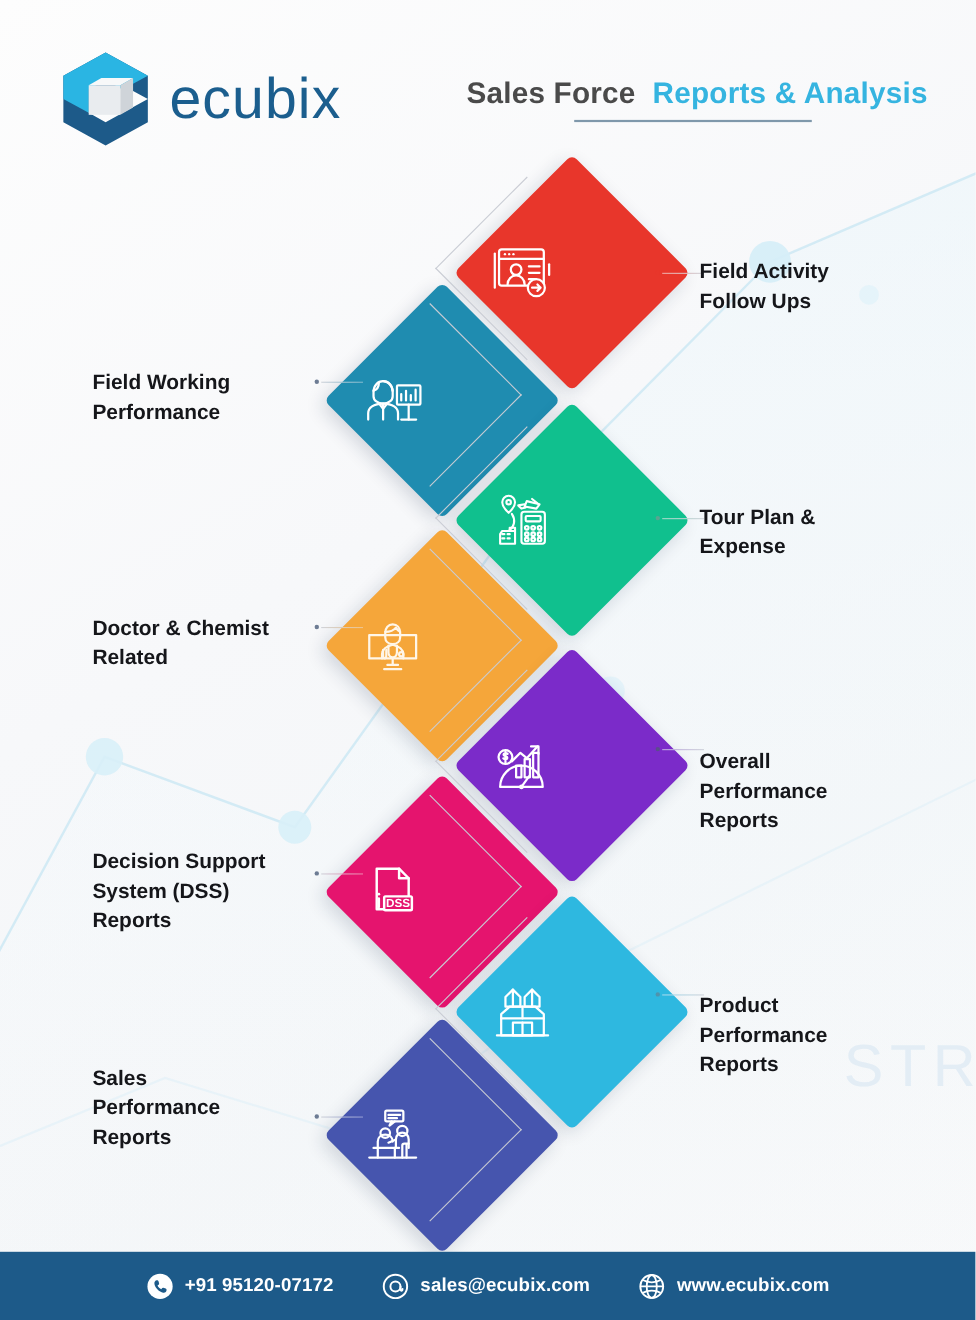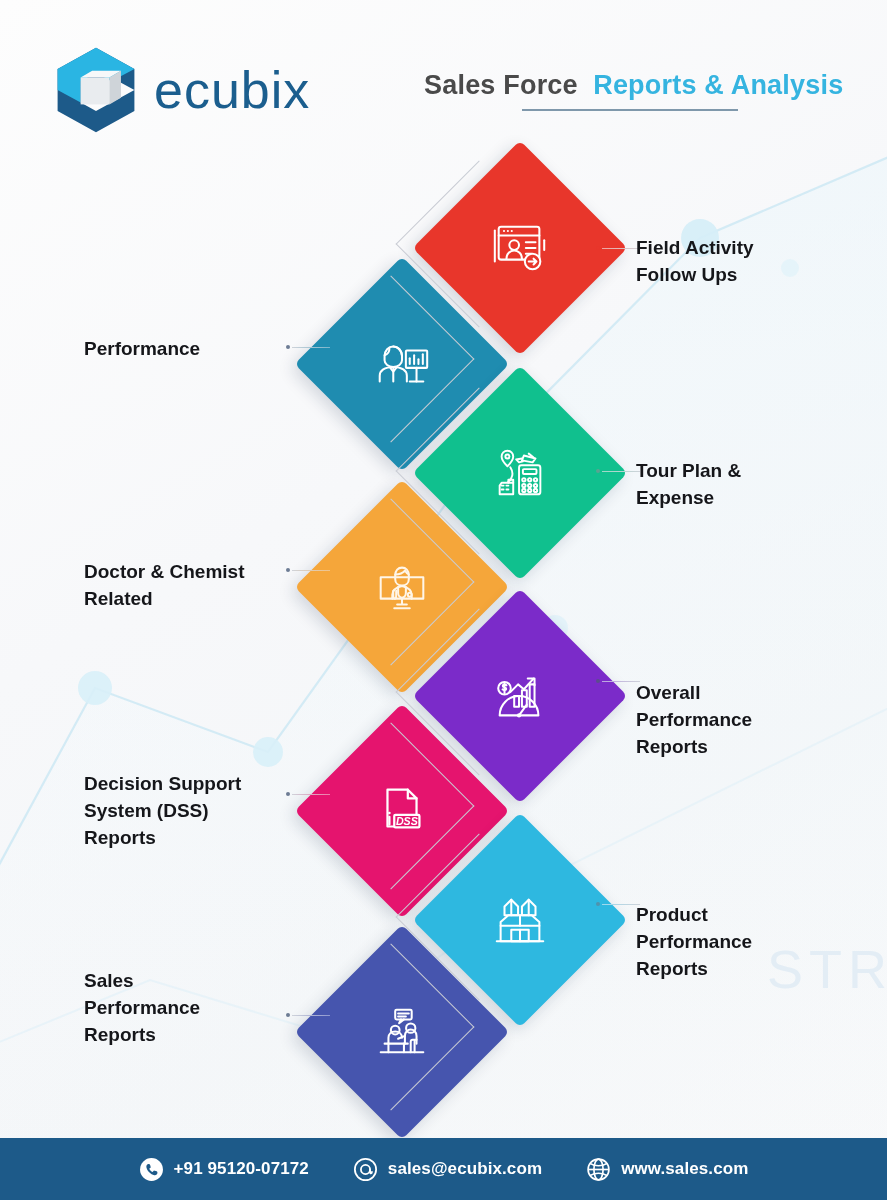--- a/index.html
+++ b/index.html
@@ -121,22 +121,21 @@
     box-shadow: 0 6px 16px rgba(20,40,70,0.16);
   }
 
   .diamond-icon {
     position: absolute;
     left: 0; top: 0;
     width: 152px;
     height: 152px;
     display: flex;
     align-items: center;
-    justify-content: center;
-    font-style: italic;
+    justify-content: flex-start;
   }
   .diamond-icon svg { width: 62px; height: 62px; display: block; }
 
   
   .chevron {
     position: absolute;
     width: 118px;
     height: 118px;
     border-left: 1.1px solid #c9ccd4;
     border-bottom: 1.1px solid #c9ccd4;
@@ -321,20 +320,21 @@
           <line x1="47" y1="36" x2="47" y2="50"></line>
           <line x1="40" y1="50" x2="54" y2="50"></line>
         </svg>
       </div>
     </div>
     <div class="connector" style="left:286px; top:347px; width:44px;">
       <div class="dot" style="background:#6d7c94;"></div>
       <div class="line" style="background:linear-gradient(to right,#cfd3da,#79b6cc);"></div>
     </div>
     <div class="label left" style="left:84px; top:313px; width:200px;">
+      <div>Field Working</div>
       <div>Performance</div>
     </div>
 
     <div class="node" style="left:444px; top:397px;">
       <div class="diamond" style="background:#10c08e;"></div>
       <div class="diamond-icon">
         <svg viewBox="0 0 64 64" fill="none" stroke="#ffffff" stroke-width="2" stroke-linecap="round" stroke-linejoin="round">
           <path d="M19 9 c3.4 0 6 2.7 6 6 c0 4.3-6 10-6 10 s-6-5.7-6-10 c0-3.3 2.6-6 6-6 z"></path>
           <circle cx="19" cy="15" r="2.1"></circle>
           <path d="M36 14 l12 3 l-3 4 l-11-2 z"></path>
@@ -525,18 +525,18 @@
     <div class="contact">
       <span class="contact-icon">
         <svg viewBox="0 0 24 24" fill="none" stroke="#ffffff" stroke-width="1.6">
           <circle cx="12" cy="12" r="10"></circle>
           <ellipse cx="12" cy="12" rx="4.4" ry="10"></ellipse>
           <line x1="2" y1="12" x2="22" y2="12"></line>
           <path d="M4.3 6.4 c2 1.3 4.7 2 7.7 2 s5.7 -.7 7.7 -2"></path>
           <path d="M4.3 17.6 c2 -1.3 4.7 -2 7.7 -2 s5.7 .7 7.7 2"></path>
         </svg>
       </span>
-      <span class="contact-text">www.sales.com</span>
+      <span class="contact-text">www.ecubix.com</span>
     </div>
 
   </div>
 
 </div>
 
 </body></html>

